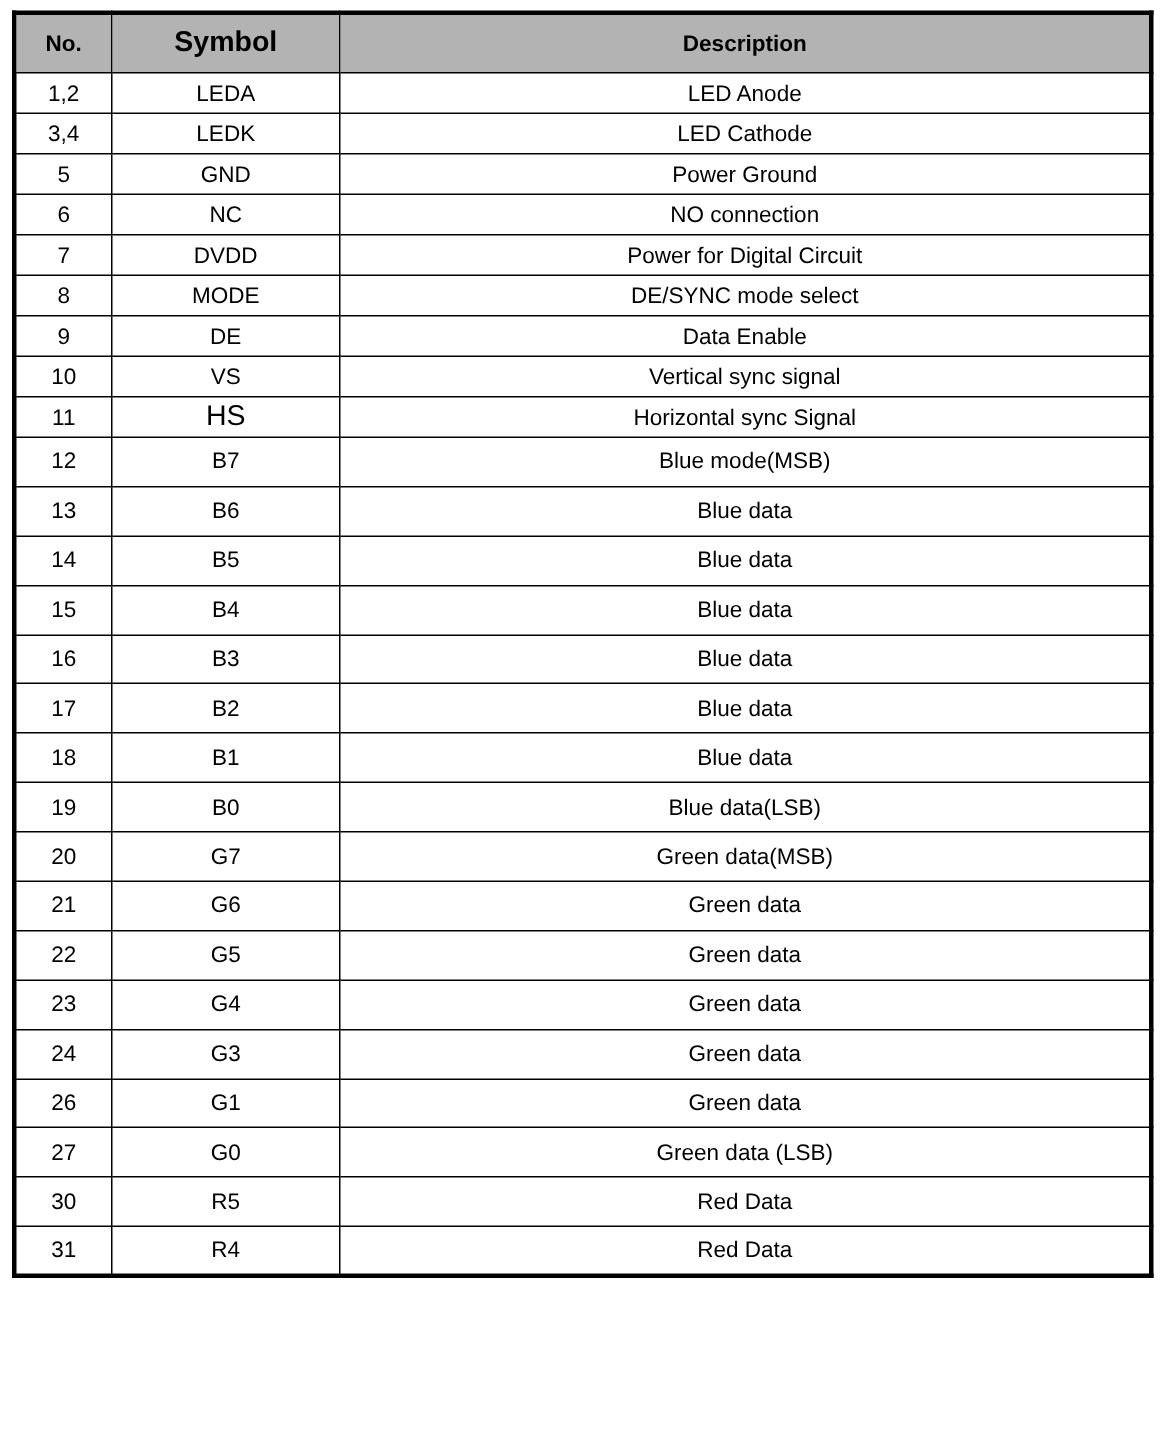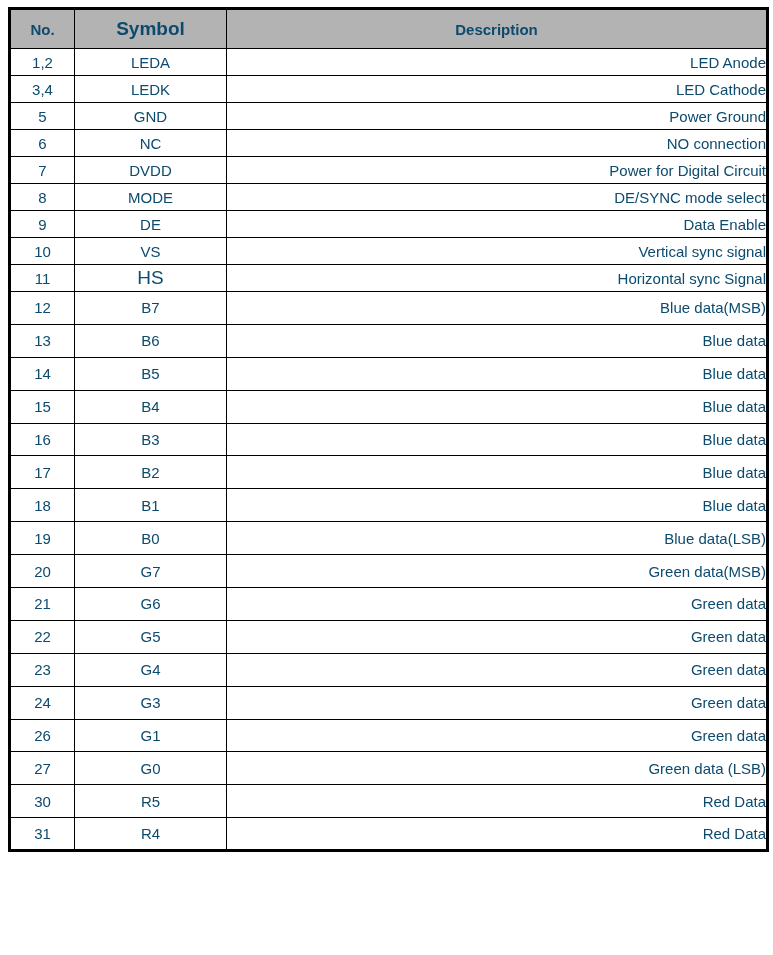--- a/index.html
+++ b/index.html
@@ -6,21 +6,21 @@
     margin: 0;
     padding: 0;
     background: #ffffff;
   }
   .page {
     position: relative;
     width: 773px;
     height: 955px;
     background: #ffffff;
     font-family: "Liberation Sans", sans-serif;
-    color: #0c4a6e;
+    color: #000000;
     overflow: hidden;
   }
   table.pin-table {
     position: absolute;
     left: 8px;
     top: 7px;
     width: 758px;
     border-collapse: collapse;
     table-layout: fixed;
     border: 3px solid #000000;
@@ -48,21 +48,21 @@
     margin-left: 48px;
   }
   tbody td {
     font-size: 15px;
     background: #ffffff;
   }
   td.cell-no, td.cell-symbol {
     text-align: center;
   }
   td.cell-desc {
-    text-align: right;
+    text-align: center;
     padding-left: 9px;
   }
   tr.short { height: 27px; }
   tr.tall  { height: 32.9px; }
   
   tbody tr:nth-child(9) td.cell-symbol { font-size: 19px; }
 </style>
 </head>
 <body>
 
@@ -122,21 +122,21 @@
       <td class="cell-desc">Vertical sync signal</td>
     </tr>
         <tr class="short">
       <td class="cell-no">11</td>
       <td class="cell-symbol">HS</td>
       <td class="cell-desc">Horizontal sync Signal</td>
     </tr>
         <tr class="tall">
       <td class="cell-no">12</td>
       <td class="cell-symbol">B7</td>
-      <td class="cell-desc">Blue data(MSB)</td>
+      <td class="cell-desc">Blue mode(MSB)</td>
     </tr>
         <tr class="tall">
       <td class="cell-no">13</td>
       <td class="cell-symbol">B6</td>
       <td class="cell-desc">Blue data</td>
     </tr>
         <tr class="tall">
       <td class="cell-no">14</td>
       <td class="cell-symbol">B5</td>
       <td class="cell-desc">Blue data</td>

